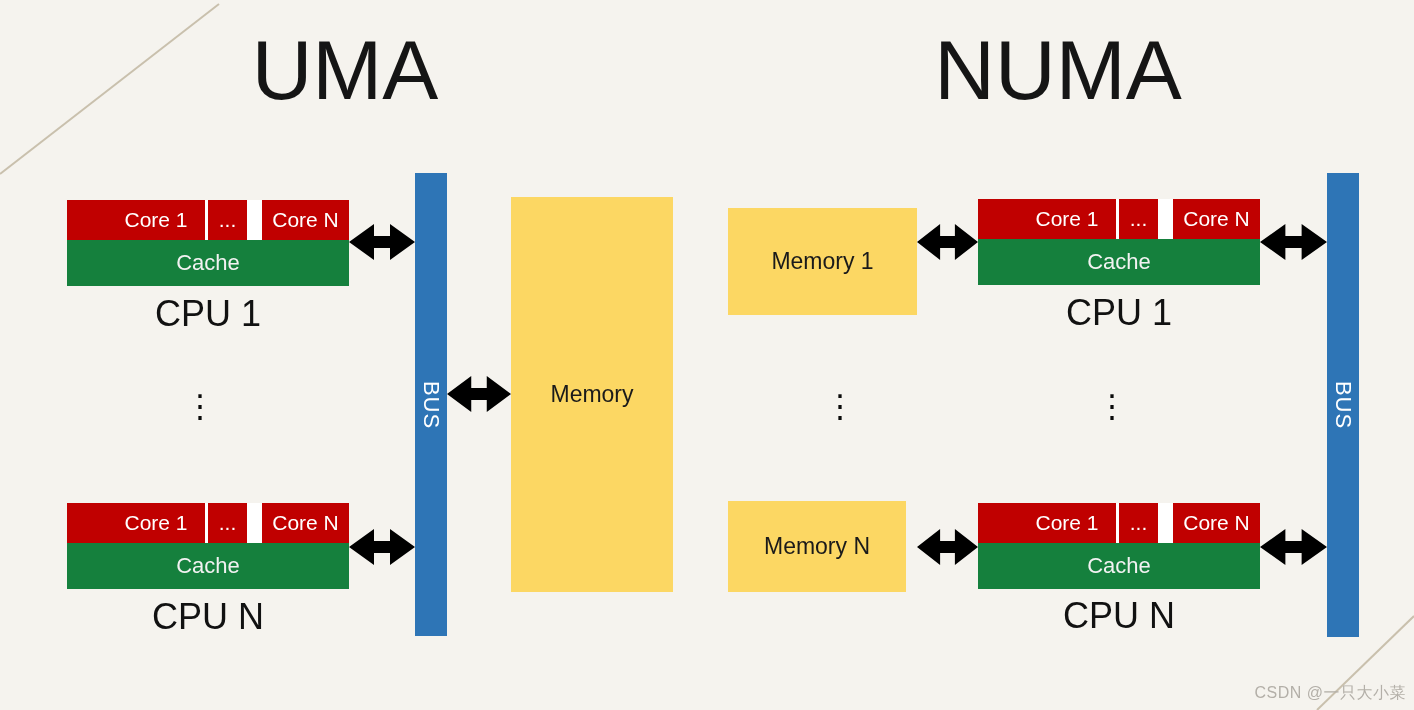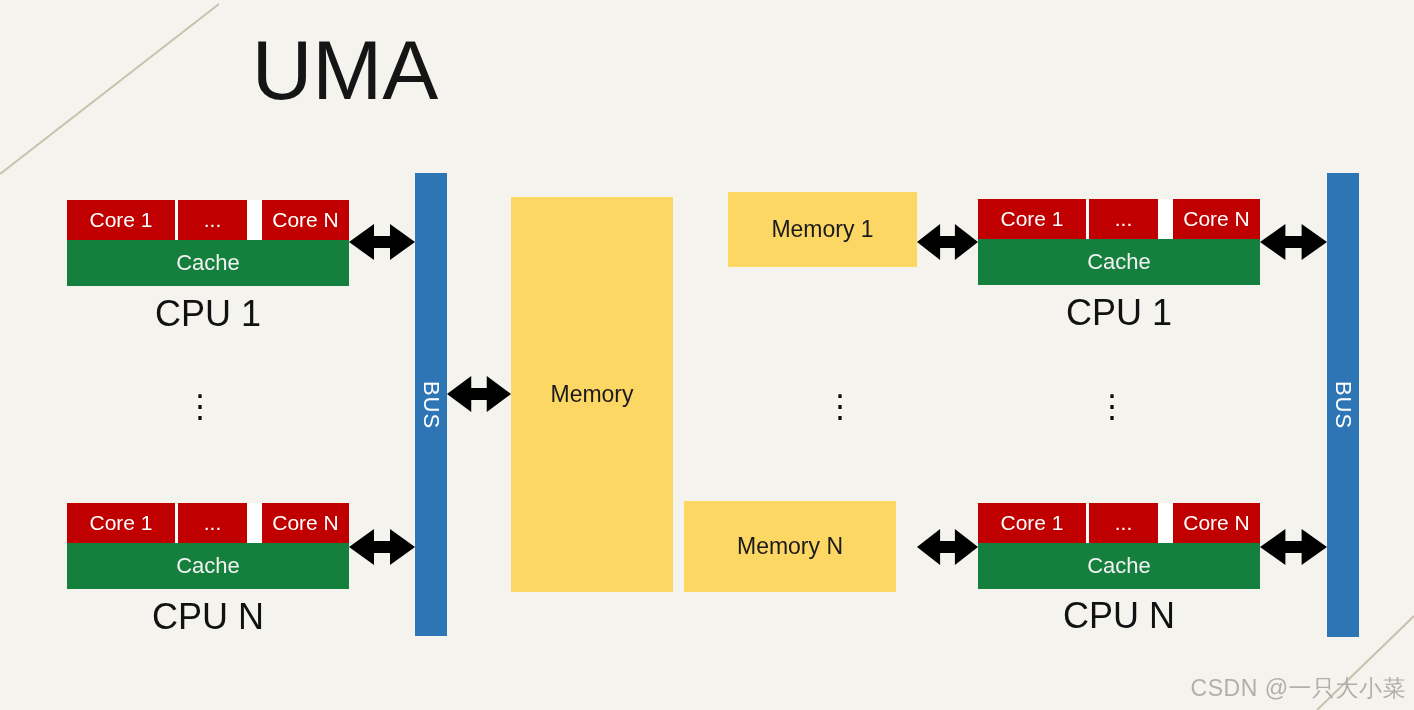--- a/index.html
+++ b/index.html
@@ -42,21 +42,21 @@
     height: 40px;
   }
   .core-cell {
     background: #c00000;
     color: #ffffff;
     font-size: 21px;
     display: flex;
     align-items: center;
     justify-content: center;
   }
-  .core-1 { width: 108px; }
+  .core-1 { width: 98px; padding-left: 40px; }
   .core-mid { width: 96px; flex: 1; }
   .core-n { width: 87px; margin-left: 12px; }
   .cache-bar {
     background: #15803d;
     color: #f2f2f2;
     height: 46px;
     font-size: 22px;
     display: flex;
     align-items: center;
     justify-content: center;
@@ -102,21 +102,21 @@
     width: 30px;
     text-align: center;
     font-size: 32px;
     line-height: 1.05;
     color: #0a0a0a;
   }
   .watermark {
     position: absolute;
     right: 8px;
     bottom: 6px;
-    font-size: 23px;
+    font-size: 16px;
     color: #b3afa8;
     letter-spacing: 0.5px;
   }
 </style>
 </head>
 <body>
 
 <div class="stage">
 
   <svg class="decor-lines" viewBox="0 0 1414 710">
@@ -167,22 +167,23 @@
   <div class="arrow" style="left:447px; top:375px; width:64px;">
     <svg viewBox="0 0 66 38" preserveAspectRatio="none">
         <polygon points="0,19 25,1 25,13 41,13 41,1 66,19 41,37 41,25 25,25 25,37" fill="#000000"></polygon>
       </svg>
   </div>
 
   <div class="memory-block" style="left:511px; top:197px; width:162px; height:395px;">
     <span>Memory</span>
   </div>
 
-
-  <div class="memory-block" style="left:728px; top:192px; width:189px; height:75px;">
+  <div class="diagram-title" style="left:908px;">NUMA</div>
+
+  <div class="memory-block" style="left:728px; top:208px; width:189px; height:107px;">
     <span>Memory 1</span>
   </div>
 
   <div class="arrow" style="left:917px; top:223px; width:61px;">
     <svg viewBox="0 0 66 38" preserveAspectRatio="none">
         <polygon points="0,19 25,1 25,13 41,13 41,1 66,19 41,37 41,25 25,25 25,37" fill="#000000"></polygon>
       </svg>
   </div>
 
   <div class="cpu-block" style="left:978px; top:199px;">
@@ -197,21 +198,21 @@
 
   <div class="arrow" style="left:1260px; top:223px; width:67px;">
     <svg viewBox="0 0 66 38" preserveAspectRatio="none">
         <polygon points="0,19 25,1 25,13 41,13 41,1 66,19 41,37 41,25 25,25 25,37" fill="#000000"></polygon>
       </svg>
   </div>
 
   <div class="v-ellipsis" style="left:824px; top:390px;">⋮</div>
   <div class="v-ellipsis" style="left:1096px; top:390px;">⋮</div>
 
-  <div class="memory-block" style="left:684px; top:501px; width:212px; height:91px;">
+  <div class="memory-block" style="left:728px; top:501px; width:178px; height:91px;">
     <span>Memory N</span>
   </div>
 
   <div class="arrow" style="left:917px; top:528px; width:61px;">
     <svg viewBox="0 0 66 38" preserveAspectRatio="none">
         <polygon points="0,19 25,1 25,13 41,13 41,1 66,19 41,37 41,25 25,25 25,37" fill="#000000"></polygon>
       </svg>
   </div>
 
   <div class="cpu-block" style="left:978px; top:503px;">

